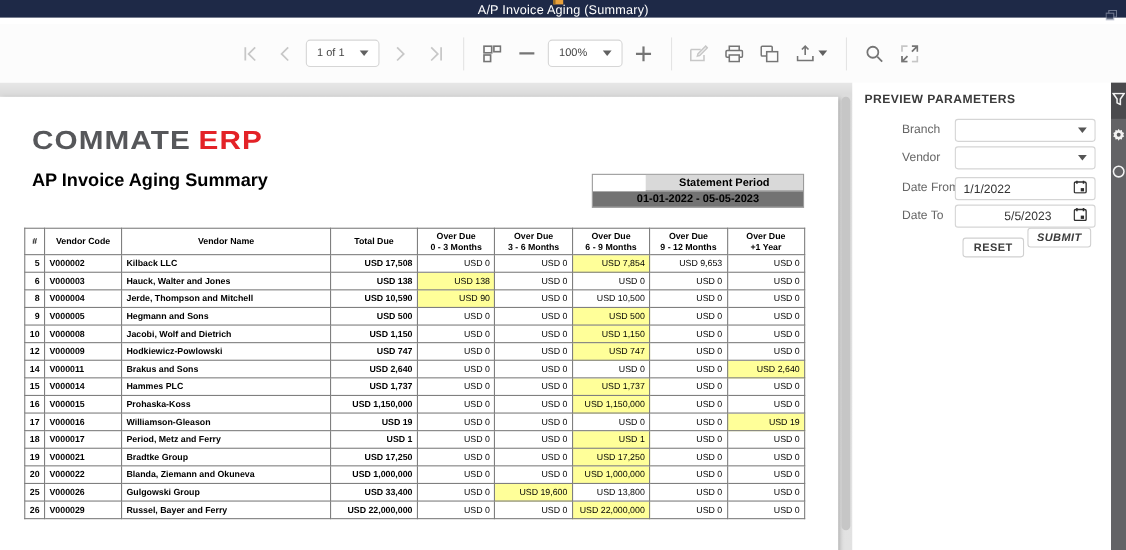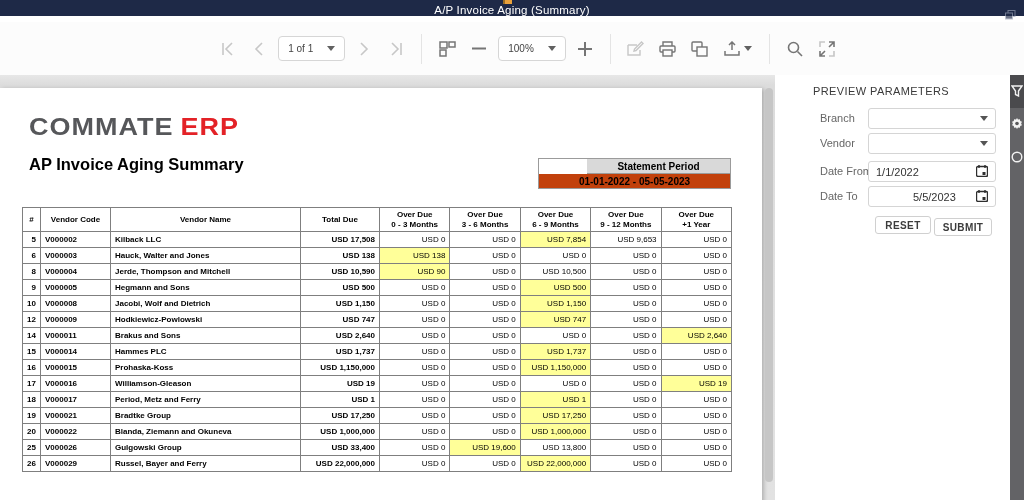--- a/index.html
+++ b/index.html
@@ -27,47 +27,47 @@
   .vscroll { position:absolute; top:13px; right:2px; width:8px; height:394px; background:#c6c6c6; border-radius:4px; }
 
   
   .logo { position:absolute; left:29px; top:26px; font-size:27px; font-weight:bold; letter-spacing:1px; transform:scaleY(0.88); transform-origin:left top; white-space:nowrap; }
   .logo-main { color:#56575a; }
   .logo-erp { color:var(--logo-red,#e32227); margin-left:7px; }
   .report-title { position:absolute; left:29px; top:67px; font-size:16.5px; font-weight:bold; color:#000; }
 
   .stmt { position:absolute; left:538px; top:70px; width:193px; border:1px solid #9b9b9b; text-align:center; font-size:10px; font-weight:bold; color:#000; }
   .stmt-head { background:#d9d9d9; border-bottom:1px solid #9b9b9b; padding:2px 0 1px;margin-left:48px; }
-  .stmt-val { background:#c2410c; padding:2px 0 1px; }
+  .stmt-val { background:#737373; padding:2px 0 1px; }
 
   .tablewrap { position:absolute; left:22px; top:119px; width:710px; }
   table.report { border-collapse:collapse; width:100%; font-size:8px; color:#000; table-layout:fixed; }
   table.report th { border:1px solid #7f7f7f; font-weight:bold; white-space:pre-line; text-align:center; vertical-align:middle; height:24px; padding:1px 2px; line-height:1.2; }
   table.report td { border:1px solid #7f7f7f; height:16px; padding:0 4px; vertical-align:middle; }
   table.report th:nth-child(1), table.report td:nth-child(1) { width:18px; }
   table.report th:nth-child(2), table.report td:nth-child(2) { width:70px; }
   table.report th:nth-child(3), table.report td:nth-child(3) { width:190px; }
   table.report th:nth-child(4), table.report td:nth-child(4) { width:79px; }
   td.c-num { text-align:right; font-weight:bold; }
   td.c-code { text-align:left; font-weight:bold; }
   td.c-name { text-align:left; font-weight:bold; }
   td.money { text-align:right; }
   td.bold { font-weight:bold; }
   td.hl { background:var(--hl,#ffff99); }
 
   
   .panel { position:absolute; top:75px; left:775px; width:235px; bottom:0; background:#fff; z-index:10; }
-  .panel-title { position:absolute; left:11px; top:10px; font-size:11px; font-weight:normal; color:#3a3a3a; letter-spacing:0.4px;margin-left:27px; }
+  .panel-title { position:absolute; left:11px; top:10px; font-size:11px; font-weight:bold; color:#3a3a3a; letter-spacing:0.4px; }
   .p-label { position:absolute; left:11px; font-size:11px; color:#666;margin-left:34px; }
   .p-control { position:absolute; left:93px; width:128px; height:21px; border:1px solid #d5d5d5; border-radius:3px; background:#fff; display:flex; align-items:center; padding:0 7px; font-size:11px; color:#333; cursor:pointer; }
   .p-control .spacer { flex:1; }
   .p-caret { width:0; height:0; border-left:4px solid transparent; border-right:4px solid transparent; border-top:5px solid #555; }
   .p-btn { position:absolute; height:18px; border:1px solid #d0d0d0; border-radius:3px; background:#fff; font-weight:bold; font-size:10px; color:#3c3c3c; display:flex; align-items:center; justify-content:center; letter-spacing:0.4px; cursor:pointer; font-family:"Liberation Sans",sans-serif; }
   .btn-reset { left:100px; top:141px; width:56px; }
-  .btn-submit { left:159px; top:143px; width:58px; }
+  .btn-submit { left:159px; top:132px; width:58px;font-style:italic; }
 
   
   .strip { position:absolute; top:75px; right:0; width:14px; bottom:0; background:var(--strip,#636366); z-index:15; }
   .strip-item { width:100%; height:33px; display:flex; align-items:center; justify-content:center; color:#f2f2f2; cursor:pointer; }
   .strip-item.active { background:var(--strip-active,#4a4a4d); }
 </style>
 </head>
 <body>
 
 <div class="titlebar">

